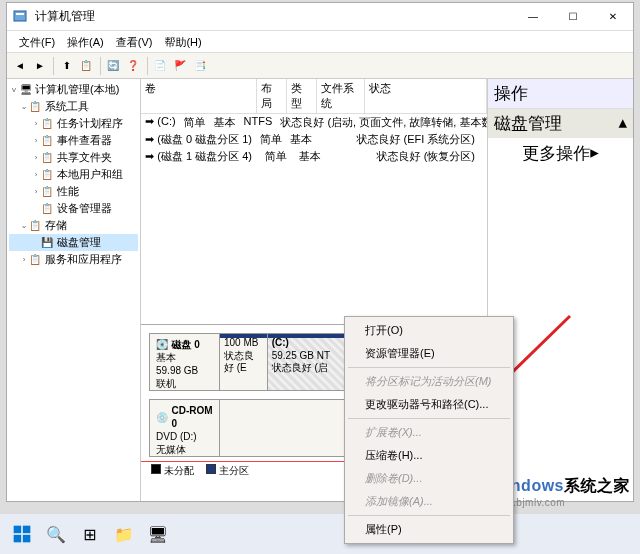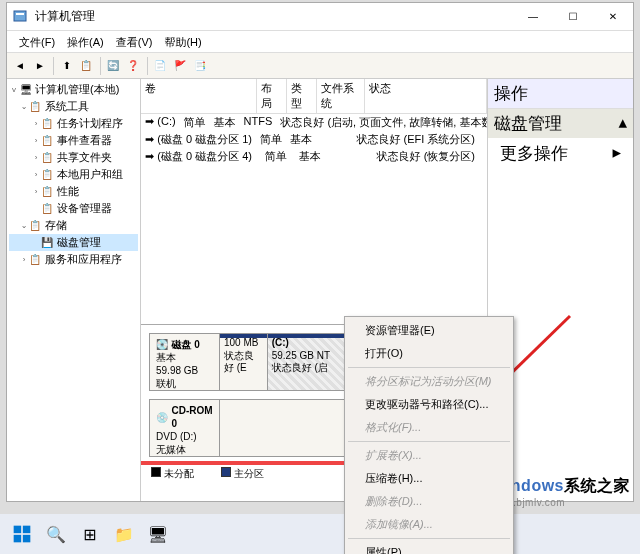--- a/index.html
+++ b/index.html
@@ -45,27 +45,27 @@
 .disk-area { border-top: 1px solid #aaa; background: #fff; padding: 0; }
 .disk-row { display: flex; border: 1px solid #999; margin: 8px 8px 4px 8px; height: 58px; background: #f7f5f0; }
 .disk-info { width: 70px; border-right: 1px solid #999; padding: 4px 6px; font-size: 10px; line-height: 1.3; }
 .disk-info .dtop { display: flex; align-items: center; gap: 3px; }
 .disk-parts { display: flex; flex: 1; }
 .part { border-left: 1px solid #999; padding: 3px 4px; font-size: 10px; line-height: 1.25; position: relative; overflow: hidden; }
 .part:first-child { border-left: none; }
 .part .pbar { position: absolute; top: 0; left: 0; right: 0; height: 4px; background: #1f3a7a; }
 .part.sel { background: repeating-linear-gradient(45deg,#e0e0e0,#e0e0e0 3px,#f0f0f0 3px,#f0f0f0 6px); }
 
-.legend { display: flex; gap: 27px; padding: 2px 10px; font-size: 10px; align-items: center; border-top: 4px solid #ef4444; }
+.legend { display: flex; gap: 12px; padding: 2px 10px; font-size: 10px; align-items: center; border-top: 1px solid #ef4444; }
 .legend .sw { width: 10px; height: 10px; display: inline-block; margin-right: 3px; border: 1px solid #333; }
 
 .actions { width: 146px; background: #fff; border-left: 1px solid #ccc; font-size: 17px; }
 .actions .ahdr { background: #eef; padding: 3px 6px; border-bottom: 1px solid #ddd; }
 .actions .asub { background: #e8e8e0; padding: 3px 6px; display: flex; justify-content: space-between; }
-.actions .aitem { padding: 4px 12px; display: flex; justify-content: space-between; cursor: pointer; }
+.actions .aitem { padding: 4px 12px; display: flex; justify-content: center; cursor: pointer; }
 
 .ctxmenu { position: absolute; left: 344px; top: 316px; width: 170px; background: #f3f0ed; border: 1px solid #aaa; box-shadow: 2px 2px 4px rgba(0,0,0,.3); font-size: 11px; padding: 2px; z-index: 10; }
 .ctxmenu .mi { padding: 4px 18px; cursor: pointer; }
 .ctxmenu .mi.disabled { color: #999; font-style: italic; }
 .ctxmenu hr { border: none; border-top: 1px solid #ccc; margin: 2px 1px; }
 
 .redbox { position: absolute; border: 3px solid #d22; pointer-events: none; }
 .arrow { position: absolute; pointer-events: none; }
 
 .taskbar { position: absolute; bottom: 0; left: 0; right: 0; height: 40px; background: #e8ecf4; display: flex; align-items: center; padding: 0 8px; gap: 6px; }
@@ -194,21 +194,21 @@
             <span>状态良好 (启动, 页面文件, 故障转储, 基本数据</span>
           </div>
           <div class="vol-row">
             <span class="vname">➡ (磁盘 0 磁盘分区 1)</span>
             <span class="vlayout">简单</span>
             <span class="vtype">基本</span>
             <span class="vfs"></span>
             <span>状态良好 (EFI 系统分区)</span>
           </div>
           <div class="vol-row">
-            <span class="vname">➡ (磁盘 0 磁盘分区 4)</span>
+            <span class="vname">➡ (磁盘 1 磁盘分区 4)</span>
             <span class="vlayout">简单</span>
             <span class="vtype">基本</span>
             <span class="vfs"></span>
             <span>状态良好 (恢复分区)</span>
           </div>
         </div>
 
       <div class="disk-area">
         <div id="disk-rows">
             <div class="disk-row">
@@ -249,26 +249,25 @@
       </div>
       <div class="aitem">
         <span>更多操作</span>
           <span>▸</span>
       </div>
     </div>
   </div>
 </div>
 
 <div class="ctxmenu" id="ctxmenu">
+    <div class="mi">打开(O)</div>
     <div class="mi">资源管理器(E)</div>
-    <div class="mi">打开(O)</div>
     <hr>
     <div class="mi disabled">将分区标记为活动分区(M)</div>
     <div class="mi">更改驱动器号和路径(C)...</div>
-    <div class="mi disabled">格式化(F)...</div>
     <hr>
     <div class="mi disabled">扩展卷(X)...</div>
     <div class="mi">压缩卷(H)...</div>
     <div class="mi disabled">删除卷(D)...</div>
     <div class="mi disabled">添加镜像(A)...</div>
     <hr>
     <div class="mi">属性(P)</div>
   </div>
 
 <div class="redbox" style="left:348px; top:418px; width:160px; height:24px;"></div>

